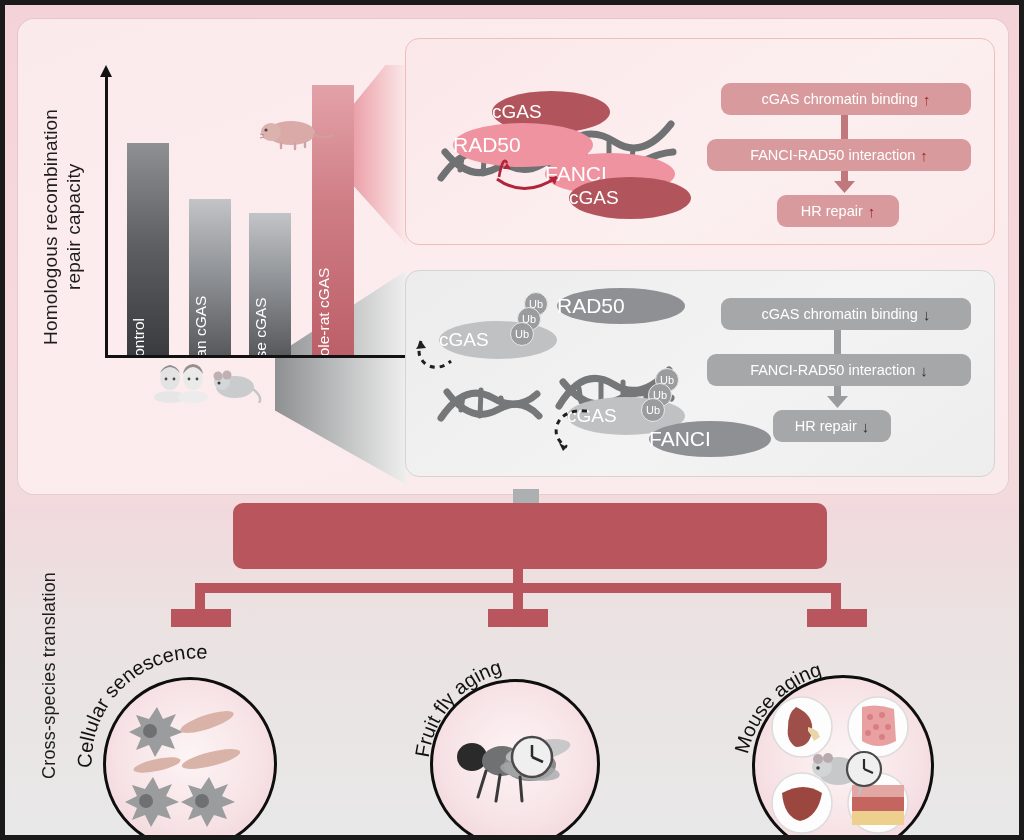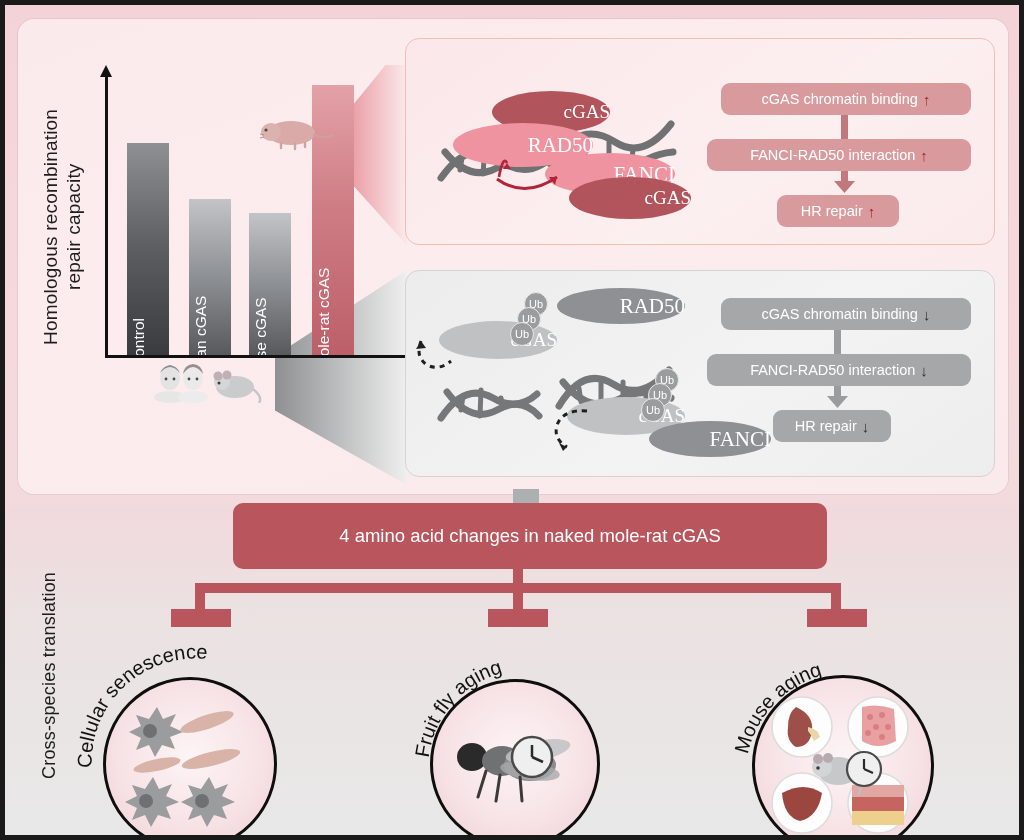--- a/index.html
+++ b/index.html
@@ -71,21 +71,21 @@
   .arrowtext{font-size:15px;margin-left:5px;font-weight:bold;}
   .arrowtext.up{color:#9e2a2f;}
   .arrowtext.down{color:#2e2e2e;}
   .connector{position:absolute;}
   .connector.pink{background:#c0787d;}
   .connector.gray{background:#9a9c9d;}
 
   
   .oval{
     position:absolute;border-radius:50%;display:flex;align-items:center;
-    justify-content:flex-end;color:#ffffff;white-space:nowrap;font-family:Liberation Serif, serif;
+    justify-content:flex-start;color:#ffffff;white-space:nowrap;
   }
   .oval.dark-red{background:#b2545b;}
   .oval.light-red{background:#f093a1;}
   .oval.gray-dark2{background:#8e9093;}
   .oval.gray-light{background:#bfc1c3;}
   .ub{
     position:absolute;width:22px;height:22px;border-radius:50%;background:#9a9c9e;
     color:#fff;font-size:11px;display:flex;align-items:center;justify-content:center;
     border:1.4px solid #e9e9e9;
   }
@@ -321,21 +321,20 @@
   </svg>
   <div class="flowbox gray" style="left:768px;top:405px;width:118px;height:32px;">
     <span>HR repair</span>
     <span class="arrowtext down">↓</span>
   </div>
 
   <div class="vlabel" id="cs-label">Cross-species translation</div>
 
   <div id="banner-tab"></div>
   <div id="banner">
-    <div>4 amino acid changes in naked mole-rat cGAS</div>
   </div>
 
   <div class="redline" style="left:508px;top:564px;width:10px;height:48px;"></div>
   <div class="redline" style="left:190px;top:578px;width:646px;height:10px;"></div>
   <div class="redline" style="left:190px;top:578px;width:10px;height:34px;"></div>
   <div class="redline" style="left:826px;top:578px;width:10px;height:34px;"></div>
   <div class="redline" style="left:166px;top:604px;width:60px;height:18px;"></div>
   <div class="redline" style="left:483px;top:604px;width:60px;height:18px;"></div>
   <div class="redline" style="left:802px;top:604px;width:60px;height:18px;"></div>
 

